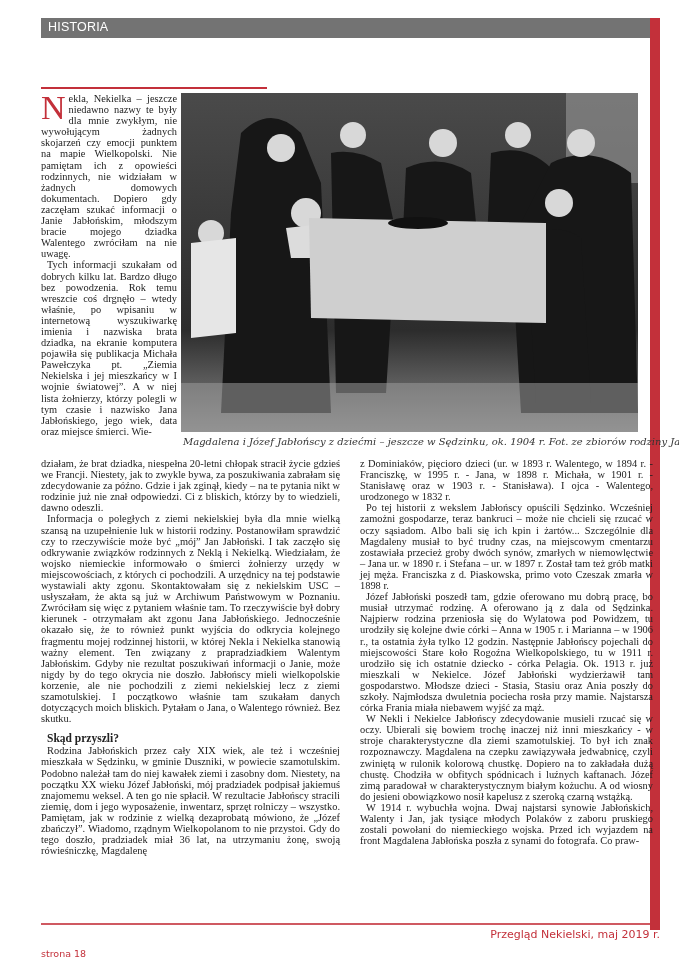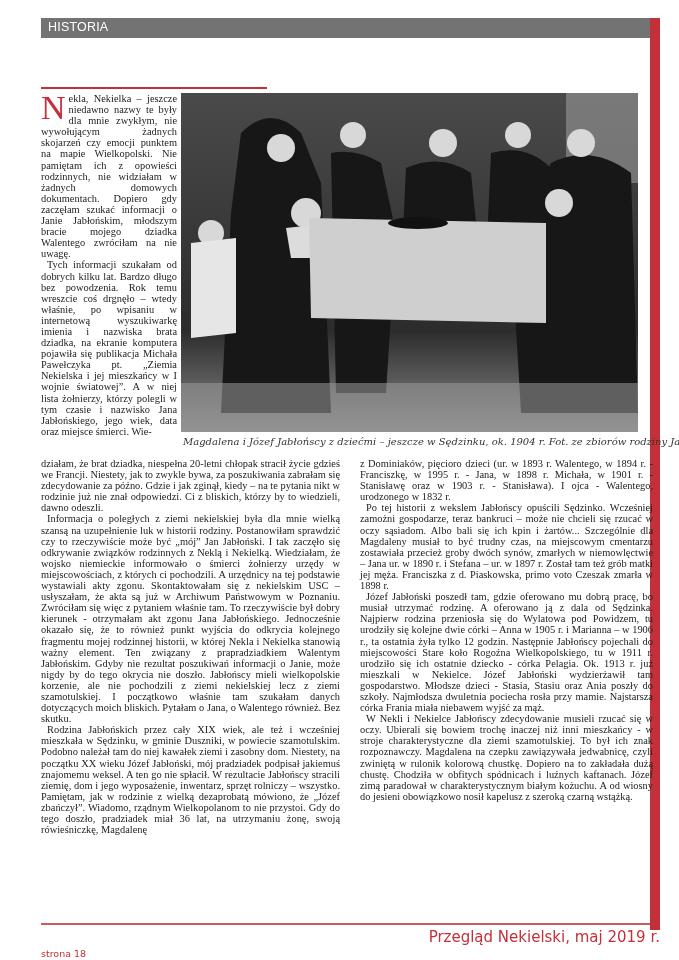--- a/index.html
+++ b/index.html
@@ -14,21 +14,21 @@
   .text { font-family:"Liberation Serif", serif; font-size:10.4px; line-height:11.1px; text-align:justify; color:#222; hyphens:manual; }
   .text p { margin:0; text-indent:6px; }
   .text p.noind { text-indent:0; }
   .col-narrow { position:absolute; left:41px; top:93px; width:136px; }
   .col1 { position:absolute; left:41px; top:458px; width:299px; }
   .col2 { position:absolute; left:347px; top:458px; width:293px;margin-left:13px; }
   .dropcap { float:left; font-size:34px; line-height:26px; color:#c3303a; margin:2px 3px -2px 0; font-family:"Liberation Serif", serif; }
   .subhead { font-weight:bold; font-size:11.5px; margin:9px 0 1px 6px; }
   .footer-rule { position:absolute; left:41px; top:923px; width:609px; height:1.5px; background:#c3303a; opacity:0.8; }
   .footer-left { position:absolute; left:41px; top:948px; color:#c3303a; font-family:"DejaVu Sans", sans-serif; font-size:9.5px; }
-  .footer-right { position:absolute; right:19px; top:928px; color:#c3303a; font-family:"DejaVu Sans", sans-serif; font-size:15px; }
+  .footer-right { position:absolute; right:19px; top:928px; color:#c3303a; font-family:"DejaVu Sans", sans-serif; font-size:11px; }
 </style>
 </head>
 <body>
 
 <div class="header-bar">
   <span>HISTORIA</span>
 </div>
 <div class="right-rule"></div>
 
 <div class="title">
@@ -74,25 +74,27 @@
 <div class="caption">Magdalena i Józef Jabłońscy z dziećmi – jeszcze w  Sędzinku, ok. 1904 r.  Fot. ze zbiorów rodziny Jabłońskich</div>
 
 <div class="text col-narrow">
   <p class="noind"><span class="dropcap">N</span><span>ekla, Nekielka – jeszcze niedawno nazwy te były dla mnie zwykłym, nie wywołującym żadnych skojarzeń czy emocji punktem na mapie Wielkopolski. Nie pamiętam ich z opowieści rodzinnych, nie widziałam w żadnych domowych dokumentach. Dopiero gdy zaczęłam szukać informacji o Janie Jabłońskim, młodszym bracie mojego dziadka Walentego zwróciłam na nie uwagę.</span></p>
   <p>Tych informacji szukałam od dobrych kilku lat. Bardzo długo bez powodzenia. Rok temu wreszcie coś drgnęło – wtedy właśnie, po wpisaniu w internetową wyszukiwarkę imienia i nazwiska brata dziadka, na ekranie komputera pojawiła się publikacja Michała Pawełczyka pt. „Ziemia Nekielska i jej mieszkańcy w I wojnie światowej”. A w niej lista żołnierzy, którzy polegli w tym czasie i nazwisko Jana Jabłońskiego, jego wiek, data oraz miejsce śmierci. Wie-</p>
 </div>
 
 <div class="text col1">
   <p class="noind">działam, że brat dziadka, niespełna 20-letni chłopak stracił życie gdzieś we Francji. Niestety, jak to zwykle bywa, za poszukiwania zabrałam się zdecydowanie za późno. Gdzie i jak zginął, kiedy – na te pytania nikt w rodzinie już nie znał odpowiedzi. Ci z bliskich, którzy by to wiedzieli, dawno odeszli.</p>
   <p>Informacja o poległych z ziemi nekielskiej była dla mnie wielką szansą na uzupełnienie luk w historii rodziny. Postanowiłam sprawdzić czy to rzeczywiście może być „mój” Jan Jabłoński. I tak zaczęło się odkrywanie związków rodzinnych z Neklą i Nekielką. Wiedziałam, że wojsko niemieckie informowało o śmierci żołnierzy urzędy w miejscowościach, z których ci pochodzili. A urzędnicy na tej podstawie wystawiali akty zgonu. Skontaktowałam się z nekielskim USC – usłyszałam, że akta są już w Archiwum Państwowym w Poznaniu. Zwróciłam się więc z pytaniem właśnie tam. To rzeczywiście był dobry kierunek - otrzymałam akt zgonu Jana Jabłońskiego. Jednocześnie okazało się, że to również punkt wyjścia do odkrycia kolejnego fragmentu mojej rodzinnej historii, w której Nekla i Nekielka stanowią ważny element. Ten związany z prapradziadkiem Walentym Jabłońskim. Gdyby nie rezultat poszukiwań informacji o Janie, może nigdy by do tego okrycia nie doszło. Jabłońscy mieli wielkopolskie korzenie, ale nie pochodzili z ziemi nekielskiej lecz z ziemi szamotulskiej. I początkowo właśnie tam szukałam danych dotyczących moich bliskich. Pytałam o Jana, o Walentego również. Bez skutku.</p>
+  <div class="subhead">Skąd przyszli?</div>
   <p>Rodzina Jabłońskich przez cały XIX wiek, ale też i wcześniej mieszkała w Sędzinku, w gminie Duszniki, w powiecie szamotulskim. Podobno należał tam do niej kawałek ziemi i zasobny dom. Niestety, na początku XX wieku Józef Jabłoński, mój pradziadek podpisał jakiemuś znajomemu weksel. A ten go nie spłacił. W rezultacie Jabłońscy stracili ziemię, dom i jego wyposażenie, inwentarz, sprzęt rolniczy – wszystko. Pamiętam, jak w rodzinie z wielką dezaprobatą mówiono, że „Józef zbańczył”. Wiadomo, rządnym Wielkopolanom to nie przystoi. Gdy do tego doszło, pradziadek miał 36 lat, na utrzymaniu żonę, swoją rówieśniczkę, Magdalenę</p>
 </div>
 
 <div class="text col2">
   <p class="noind">z Dominiaków, pięcioro dzieci (ur. w 1893 r. Walentego, w 1894 r. - Franciszkę, w 1995 r. - Jana, w 1898 r. Michała, w 1901 r. - Stanisławę oraz w 1903 r. - Stanisława). I ojca - Walentego, urodzonego w 1832 r.</p>
   <p>Po tej historii z wekslem Jabłońscy opuścili Sędzinko. Wcześniej zamożni gospodarze, teraz bankruci – może nie chcieli się rzucać w oczy sąsiadom. Albo bali się ich kpin i żartów... Szczególnie dla Magdaleny musiał to być trudny czas, na miejscowym cmentarzu zostawiała przecież groby dwóch synów, zmarłych w niemowlęctwie – Jana ur. w 1890 r. i Stefana – ur. w 1897 r. Został tam też grób matki jej męża. Franciszka z d. Piaskowska, primo voto Czeszak zmarła w 1898 r.</p>
   <p>Józef Jabłoński poszedł tam, gdzie oferowano mu dobrą pracę, bo musiał utrzymać rodzinę. A oferowano ją z dala od Sędzinka. Najpierw rodzina przeniosła się do Wylatowa pod Powidzem, tu urodziły się kolejne dwie córki – Anna w 1905 r. i Marianna – w 1906 r., ta ostatnia żyła tylko 12 godzin. Następnie Jabłońscy pojechali do miejscowości Stare koło Rogoźna Wielkopolskiego, tu w 1911 r. urodziło się ich ostatnie dziecko - córka Pelagia. Ok. 1913 r. już mieszkali w Nekielce. Józef Jabłoński wydzierżawił tam gospodarstwo. Młodsze dzieci - Stasia, Stasiu oraz Ania poszły do szkoły. Najmłodsza dwuletnia pociecha rosła przy mamie. Najstarsza córka Frania miała niebawem wyjść za mąż.</p>
   <p>W Nekli i Nekielce Jabłońscy zdecydowanie musieli rzucać się w oczy. Ubierali się bowiem trochę inaczej niż inni mieszkańcy - w stroje charakterystyczne dla ziemi szamotulskiej. To był ich znak rozpoznawczy. Magdalena na czepku zawiązywała jedwabnicę, czyli zwiniętą w rulonik kolorową chustkę. Dopiero na to zakładała dużą chustę. Chodziła w obfitych spódnicach i luźnych kaftanach. Józef zimą paradował w charakterystycznym białym kożuchu. A od wiosny do jesieni obowiązkowo nosił kapelusz z szeroką czarną wstążką.</p>
+  <p>W 1914 r. wybuchła wojna. Dwaj najstarsi synowie Jabłońskich, Walenty i Jan, jak tysiące młodych Polaków z zaboru pruskiego zostali powołani do niemieckiego wojska. Przed ich wyjazdem na front Magdalena Jabłońska poszła z synami do fotografa. Co praw-</p>
 </div>
 
 <div class="footer-rule"></div>
 <div class="footer-left">strona 18</div>
 <div class="footer-right">Przegląd Nekielski, maj 2019 r.</div>
 
 </body></html>

